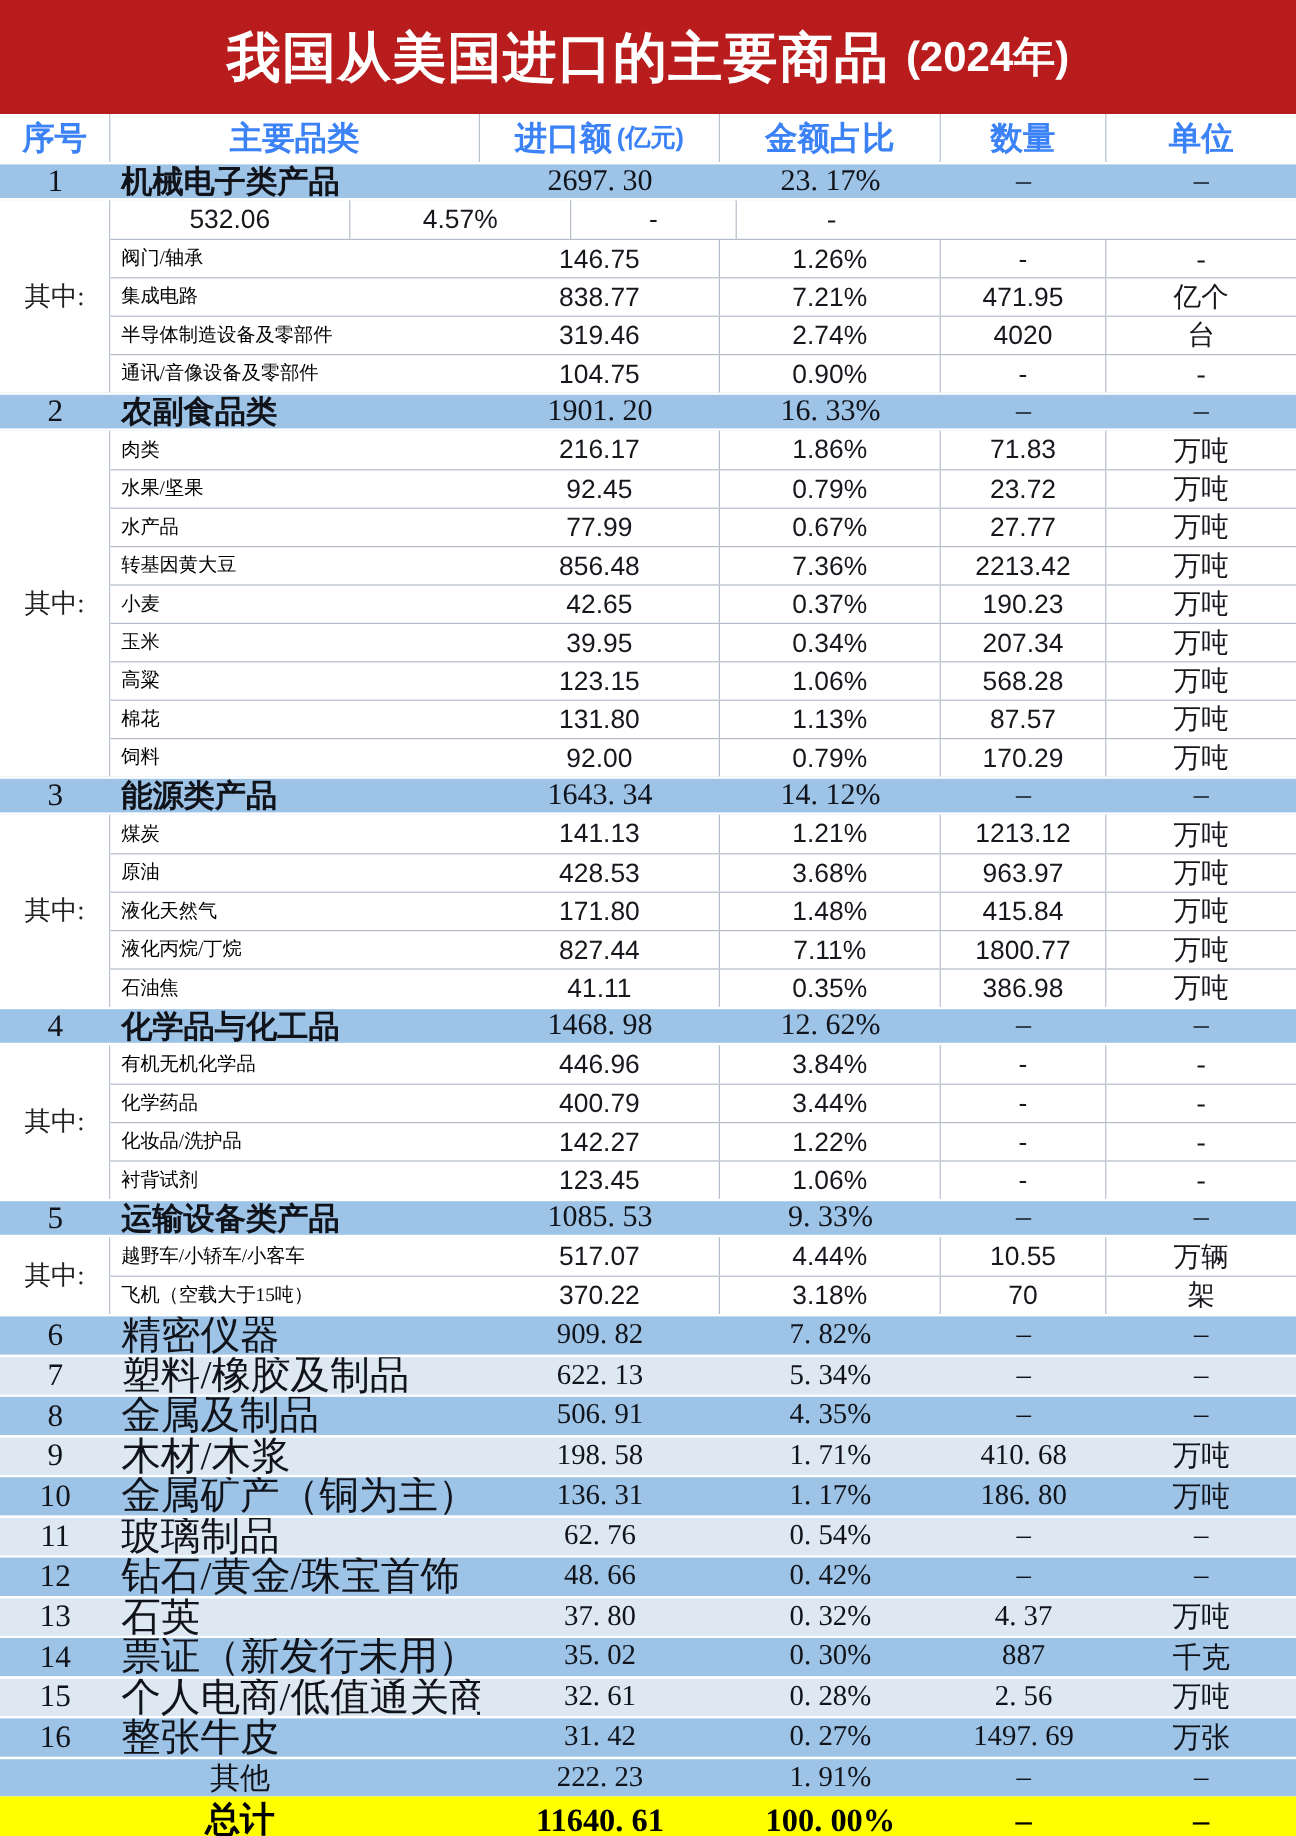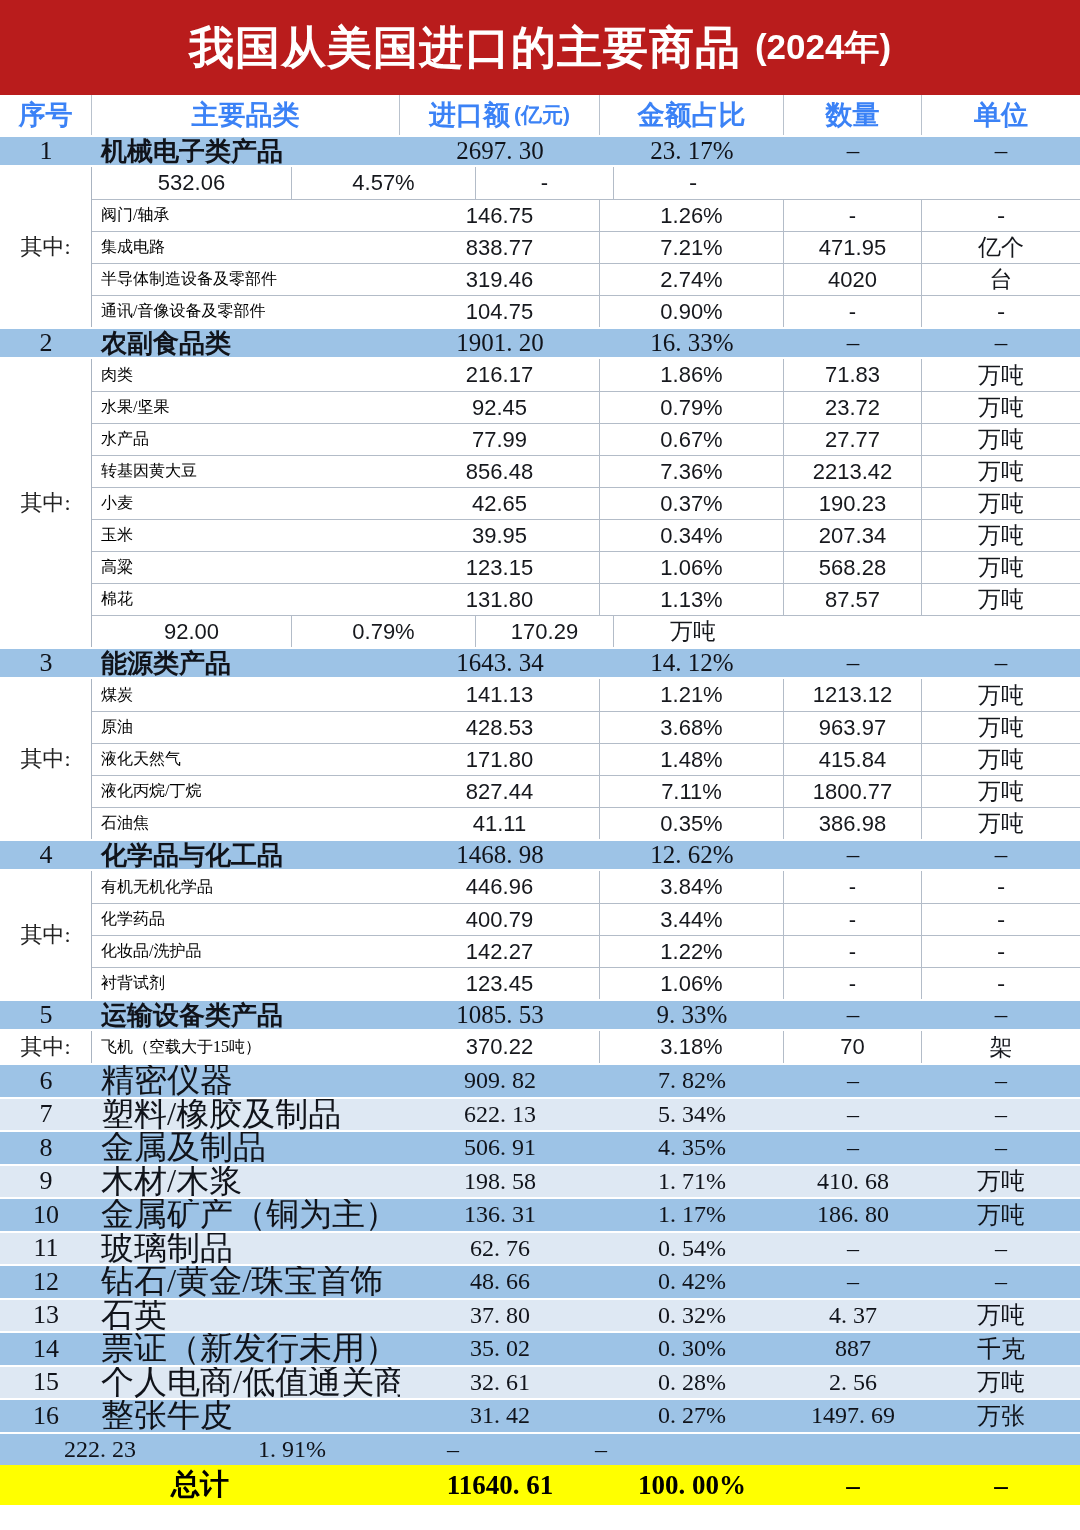--- a/index.html
+++ b/index.html
@@ -197,20 +197,21 @@
           <div class="c s6 serif">万吨</div>
         </div>
         <div class="sub-row">
           <div class="s2 serif">棉花</div>
           <div class="c s3 num">131.80</div>
           <div class="c s4 num">1.13%</div>
           <div class="c s5 num">87.57</div>
           <div class="c s6 serif">万吨</div>
         </div>
         <div class="sub-row">
+          <div class="s2 serif">饲料</div>
           <div class="c s3 num">92.00</div>
           <div class="c s4 num">0.79%</div>
           <div class="c s5 num">170.29</div>
           <div class="c s6 serif">万吨</div>
         </div>
       </div>
     </div>
     <div class="row sec-row">
       <div class="c c1 serif">3</div>
       <div class="c c2 serif">能源类产品</div>
@@ -304,20 +305,27 @@
       <div class="c c1 serif">5</div>
       <div class="c c2 serif">运输设备类产品</div>
       <div class="c c3 serif">1085. 53</div>
       <div class="c c4 serif">9. 33%</div>
       <div class="c c5 serif">–</div>
       <div class="c c6 serif">–</div>
     </div>
     <div class="sec-body">
       <div class="zhong-cell">其中:</div>
       <div class="sub-grid">
+        <div class="sub-row">
+          <div class="s2 serif">越野车/小轿车/小客车</div>
+          <div class="c s3 num">517.07</div>
+          <div class="c s4 num">4.44%</div>
+          <div class="c s5 num">10.55</div>
+          <div class="c s6 serif">万辆</div>
+        </div>
         <div class="sub-row">
           <div class="s2 serif">飞机（空载大于15吨）</div>
           <div class="c s3 num">370.22</div>
           <div class="c s4 num">3.18%</div>
           <div class="c s5 num">70</div>
           <div class="c s6 serif">架</div>
         </div>
       </div>
     </div>
     <div class="row item-row bg-blue">
@@ -402,20 +410,21 @@
     </div>
     <div class="row item-row bg-blue">
       <div class="c c1 serif">16</div>
       <div class="c c2 serif">整张牛皮</div>
       <div class="c c3 serif">31. 42</div>
       <div class="c c4 serif">0. 27%</div>
       <div class="c c5 serif">1497. 69</div>
       <div class="c c6 serif">万张</div>
     </div>
     <div class="row other-row">
+      <div class="c merge12 serif">其他</div>
       <div class="c c3 serif">222. 23</div>
       <div class="c c4 serif">1. 91%</div>
       <div class="c c5 serif">–</div>
       <div class="c c6 serif">–</div>
     </div>
     <div class="row total-row">
       <div class="c merge12 serif">总计</div>
       <div class="c c3 serif">11640. 61</div>
       <div class="c c4 serif">100. 00%</div>
       <div class="c c5 serif">–</div>

